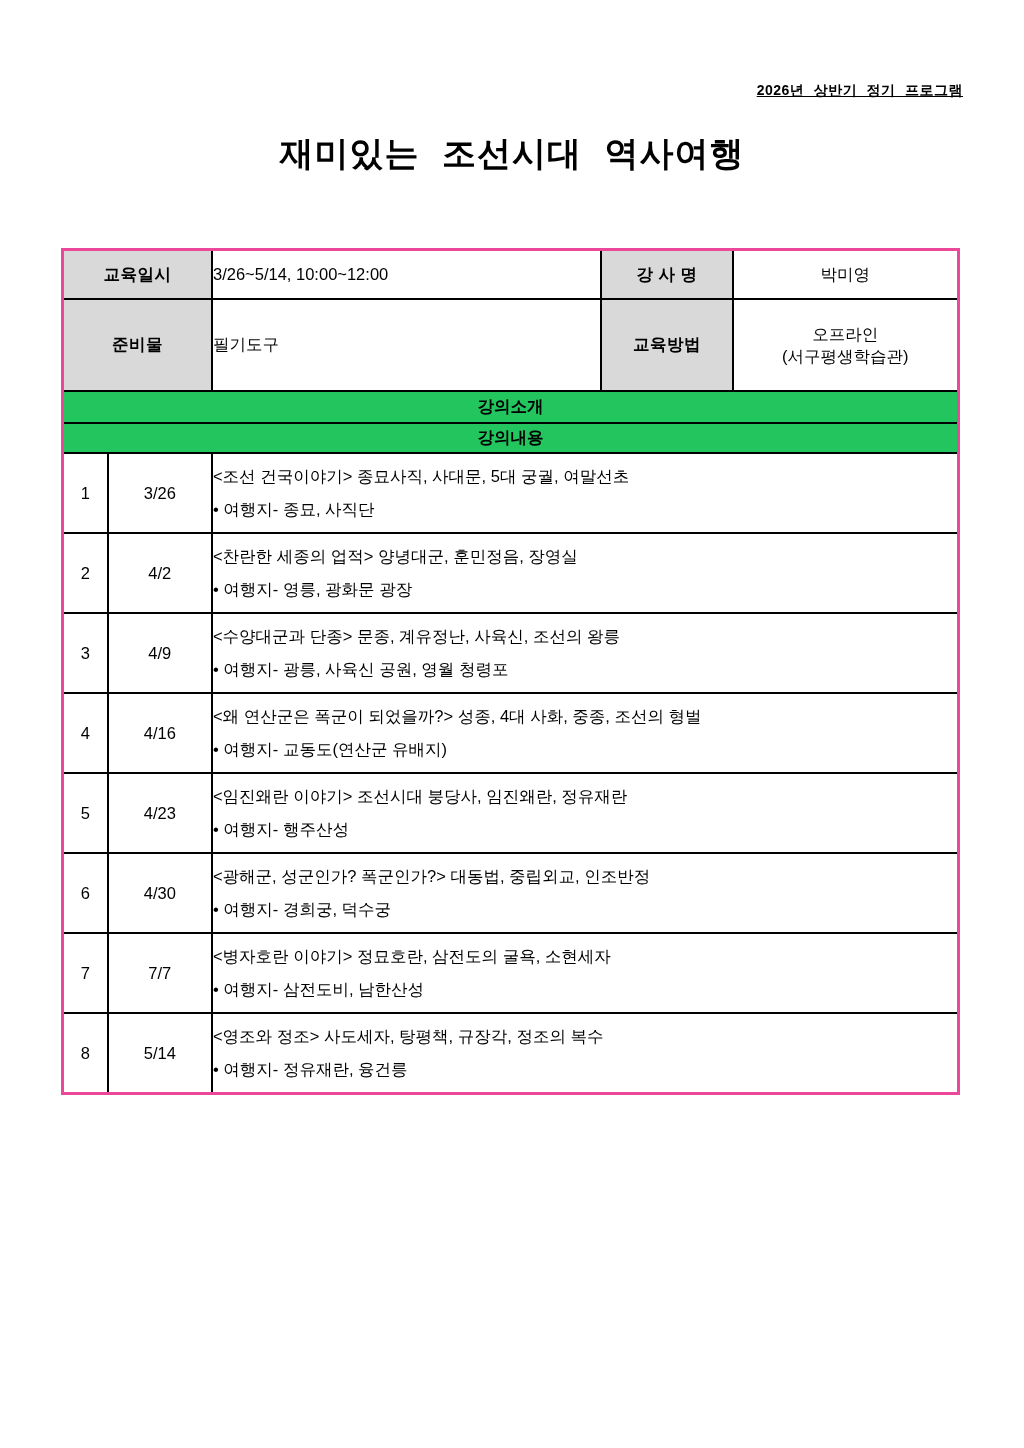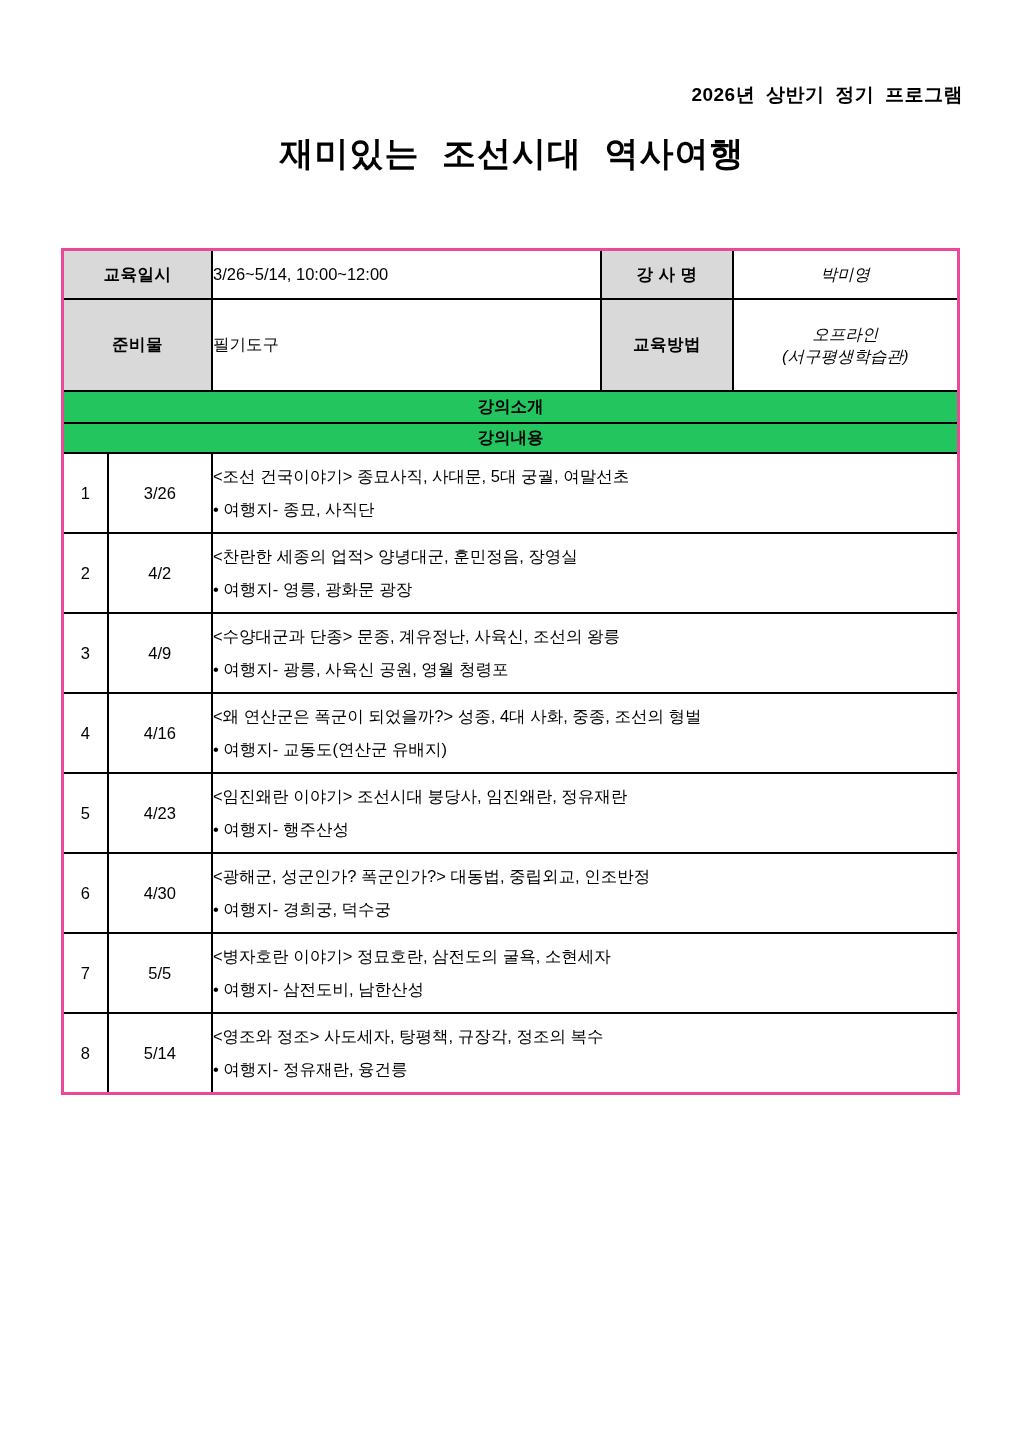--- a/index.html
+++ b/index.html
@@ -13,24 +13,25 @@
     position: relative;
     width: 1024px;
     height: 1448px;
     background: #ffffff;
     overflow: hidden;
   }
   .program-label {
     position: absolute;
     top: 82px;
     right: 61px;
-    font-size: 19px;
+    font-size: 14px;
     font-weight: bold;
     letter-spacing: 0.5px;
     word-spacing: 5px;
+    text-decoration: underline;
   }
   .doc-title {
     position: absolute;
     top: 131px;
     left: 0;
     width: 100%;
     margin: 0;
     text-align: center;
     font-size: 34px;
     font-weight: bold;
@@ -65,21 +66,21 @@
     font-weight: bold;
     text-align: center;
     font-size: 17px;
   }
   .cream {
     background: #faf1e3;
     text-align: center;
     font-size: 16.5px;
   }
   .val-left  { text-align: left; padding-left: 12px; }
-  .val-center{ text-align: center; font-style: italic; }
+  .val-center{ text-align: center; }
   .two-line span { display: block; line-height: 1.35; text-align: center; }
   .intro-lbl { text-align: center; font-size: 16.5px; }
   .desc {
     text-align: justify;
     padding: 6px 12px 6px 12px;
     line-height: 1.6;
     word-break: break-all;
     font-size: 16.5px;
     vertical-align: middle;
   }
@@ -198,21 +199,21 @@
         <td class="num-cell">6</td>
         <td class="date-cell">4/30</td>
         <td colspan="3" class="content-cell">
           <div class="topic-line">&lt;광해군, 성군인가? 폭군인가?&gt; 대동법, 중립외교, 인조반정</div>
           <div class="trip-line">• 여행지- 경희궁, 덕수궁</div>
         </td>
       </tr>
 
       <tr class="r78">
         <td class="num-cell">7</td>
-        <td class="date-cell">5/5</td>
+        <td class="date-cell">7/7</td>
         <td colspan="3" class="content-cell">
           <div class="topic-line">&lt;병자호란 이야기&gt; 정묘호란, 삼전도의 굴욕, 소현세자</div>
           <div class="trip-line">• 여행지- 삼전도비, 남한산성</div>
         </td>
       </tr>
 
       <tr class="r78">
         <td class="num-cell">8</td>
         <td class="date-cell">5/14</td>
         <td colspan="3" class="content-cell">

